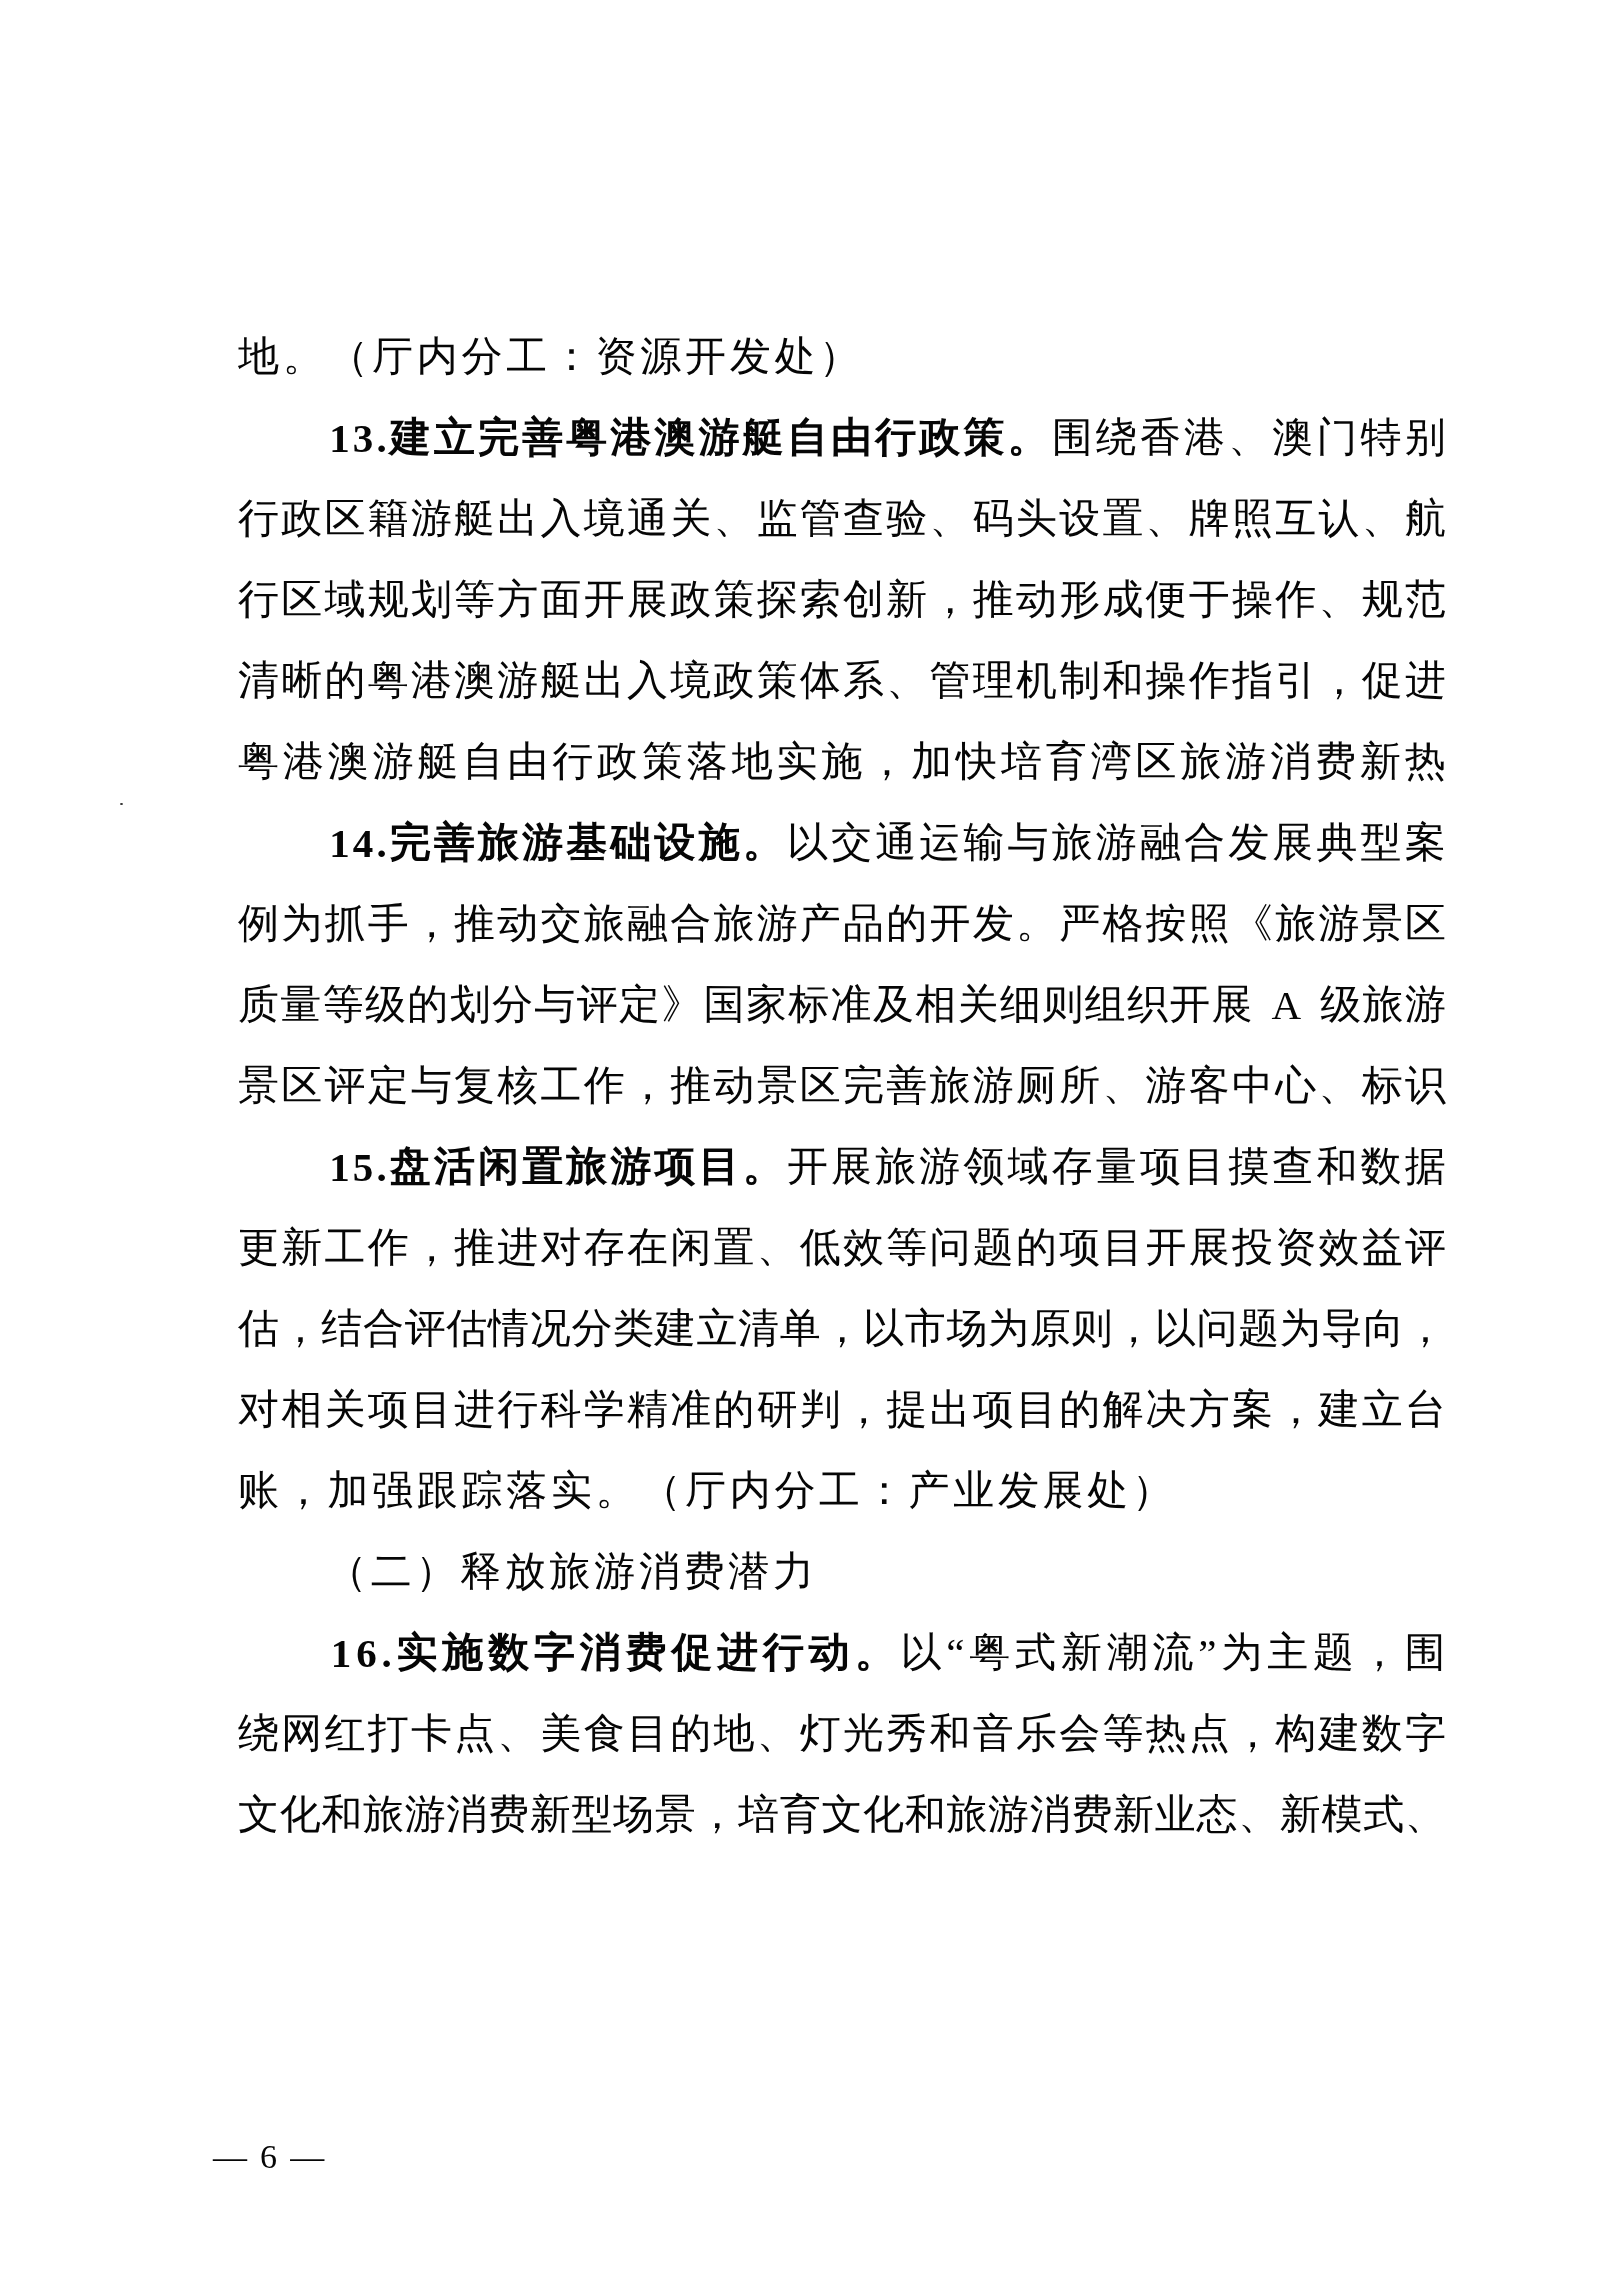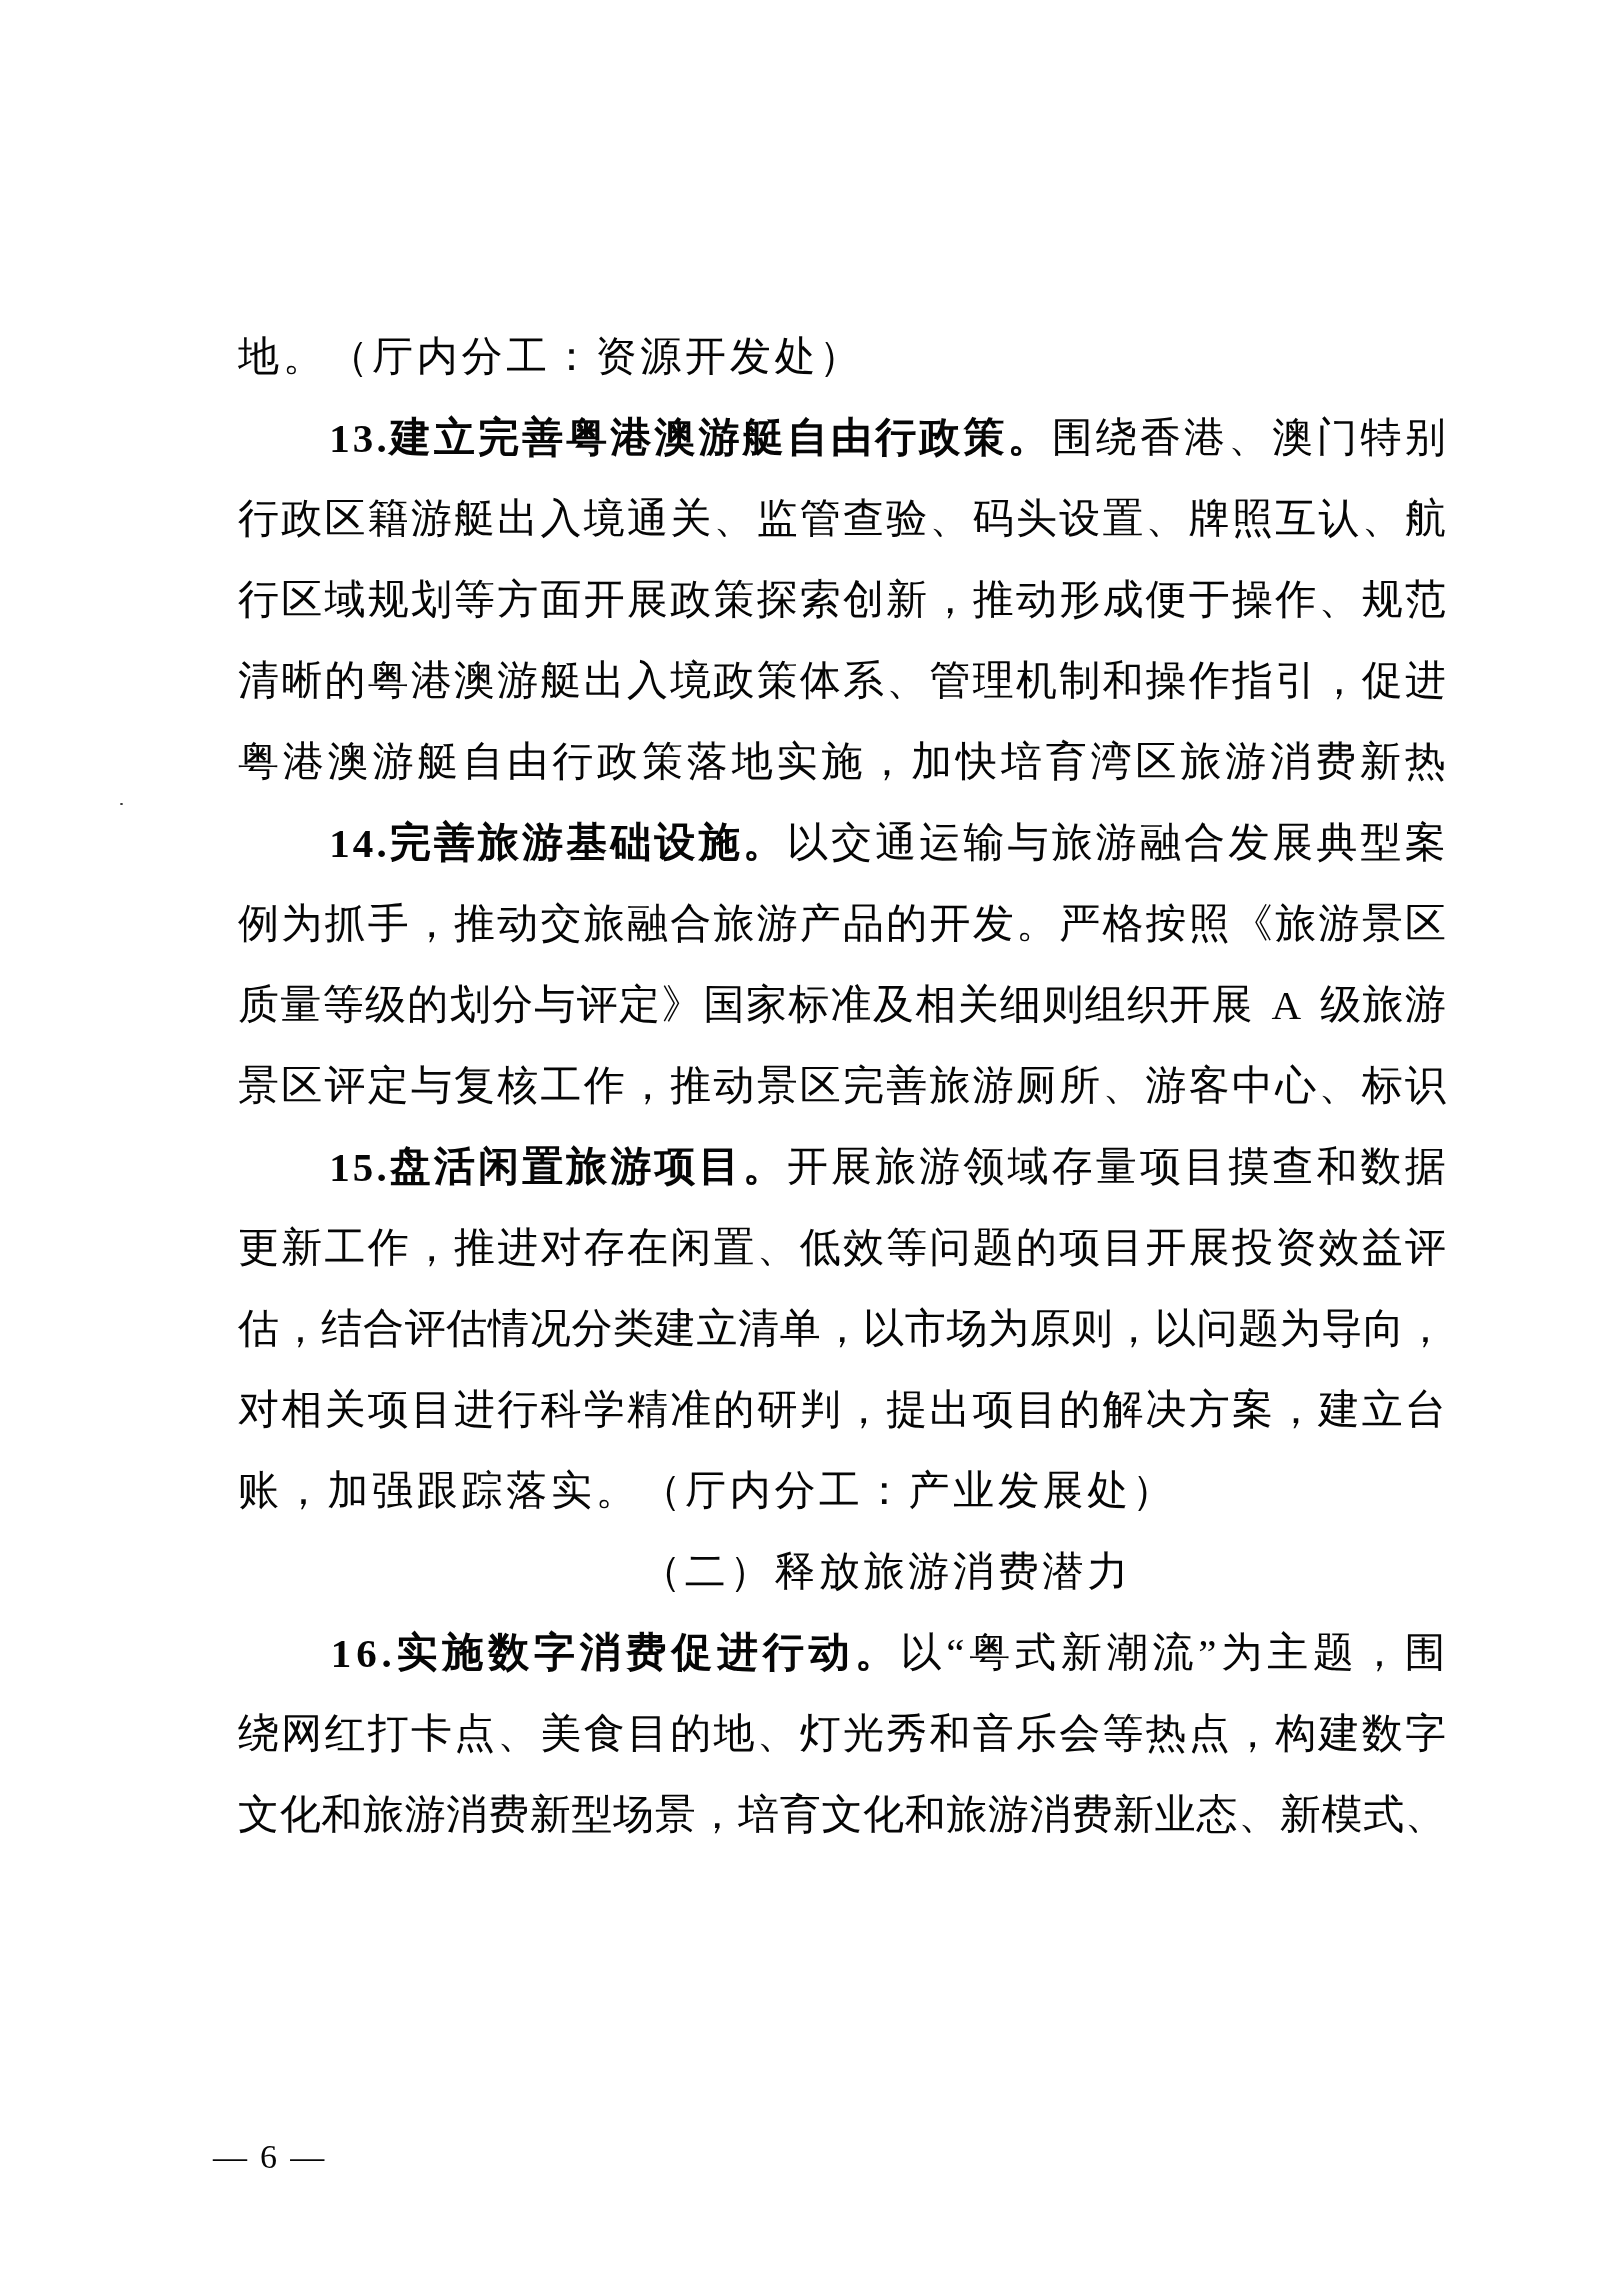--- a/index.html
+++ b/index.html
@@ -44,21 +44,20 @@
   .bold {
     font-weight: 900;
   }
   .indent-spacer {
     display: block;
     flex: 0 0 88px;
     height: 0.5px;
   }
   .indent-left {
     padding-left: 88px;
-    text-align: center;
   }
   .page-footer {
     position: absolute;
     left: 213px;
     top: 2138px;
     font-size: 34px;
     line-height: 37px;
     letter-spacing: 2.3px;
     color: #060606;
   }

